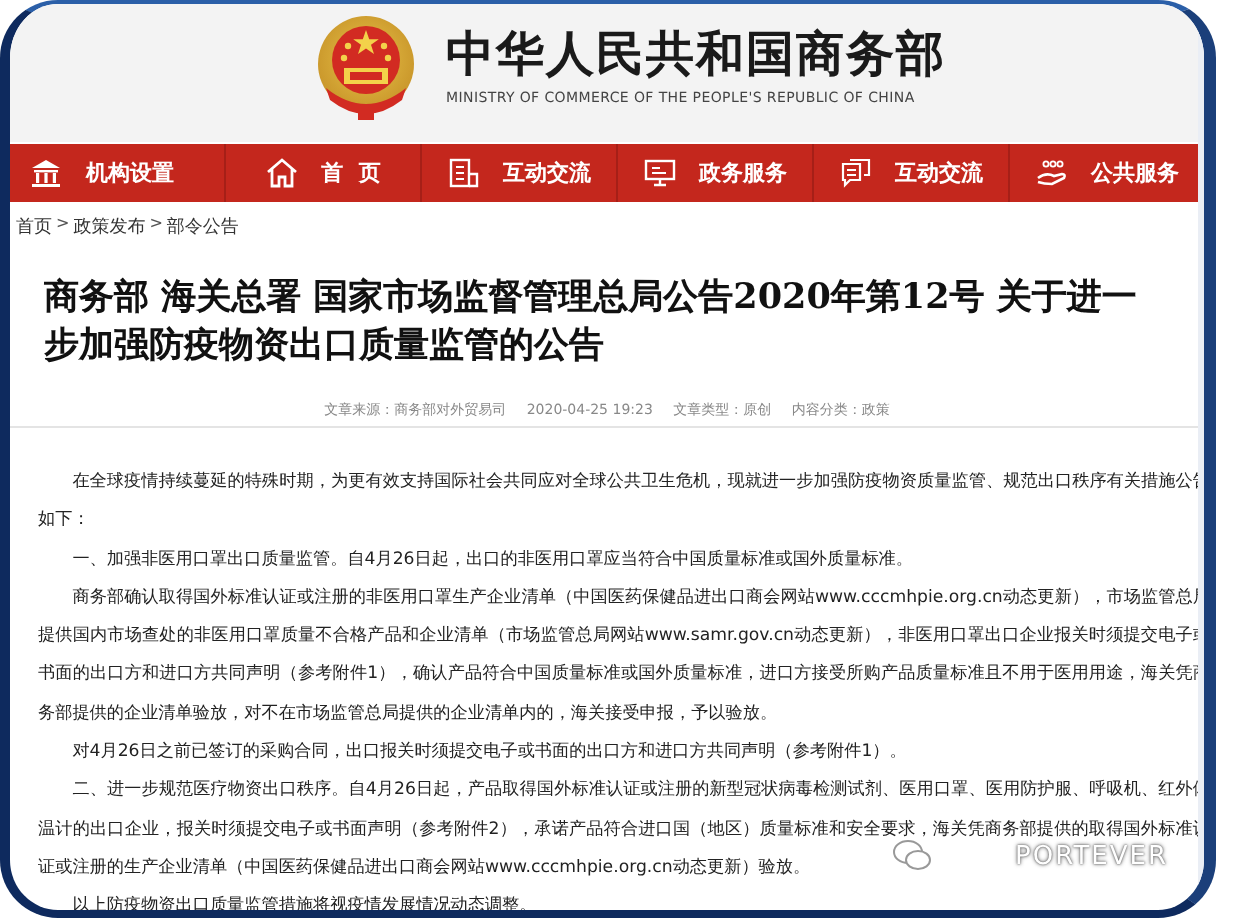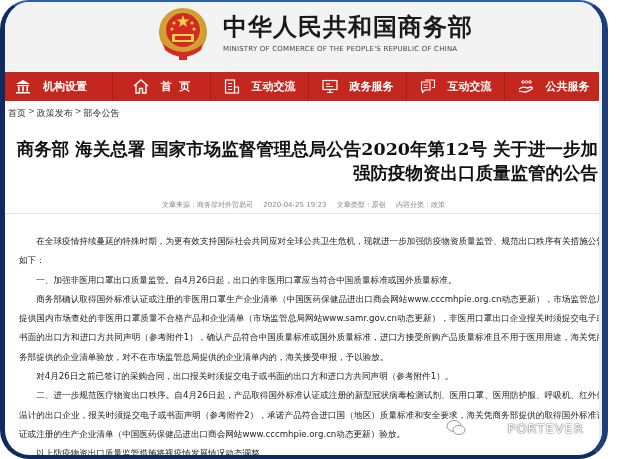--- a/index.html
+++ b/index.html
@@ -31,21 +31,21 @@
   .nav-item { flex: 1; display: flex; align-items: center; justify-content: center; color: #fff; font-size: 11px; font-weight: bold; border-right: 1px solid #a61f17; position: relative; }
   .nav-item:last-child { border-right: none; }
   .nav-item svg { margin-right: 12px; }
   .nav-item:first-child { justify-content: flex-start; padding-left: 10px; }
 
   
   .breadcrumb { position: absolute; left: 3px; top: 105px; font-size: 9px; color: #333; display: flex; align-items: flex-start; }
   .breadcrumb .sep { margin: 0 2px; color: #555; font-size: 8px; }
 
   
-  .title { position: absolute; left: 0; top: 135px; width: 100%; text-align: right; font-family: "DejaVu Serif", "Liberation Serif", serif; font-weight: bold; font-size: 17.5px; line-height: 24px; color: #111; padding: 0 4px; }
+  .title { position: absolute; left: 0; top: 135px; width: 100%; text-align: left; font-family: "DejaVu Serif", "Liberation Serif", serif; font-weight: bold; font-size: 17.5px; line-height: 24px; color: #111; padding: 0 17px; }
 
   .meta { position: absolute; left: 0; top: 198px; width: 100%; text-align: center; font-size: 7px; color: #888; white-space: nowrap; }
   .meta span { margin: 0 4px; }
   .divider { position: absolute; left: 0; top: 211px; width: 100%; height: 1px; background: #e4e4e4; }
 
   
   .content { position: absolute; left: 14px; top: 230px; width: 586px; font-size: 8.6px; line-height: 19.3px; color: #222; }
   .content p { text-indent: 2em; text-align: justify; }
 
   .watermark { position: absolute; right: 18px; bottom: 18px; display: flex; align-items: center; color: #fff; font-size: 13px; letter-spacing: 1px; text-shadow: 0 0 2px #666, 0 0 1px #444; font-family: "DejaVu Sans", sans-serif; gap: 40px; }

